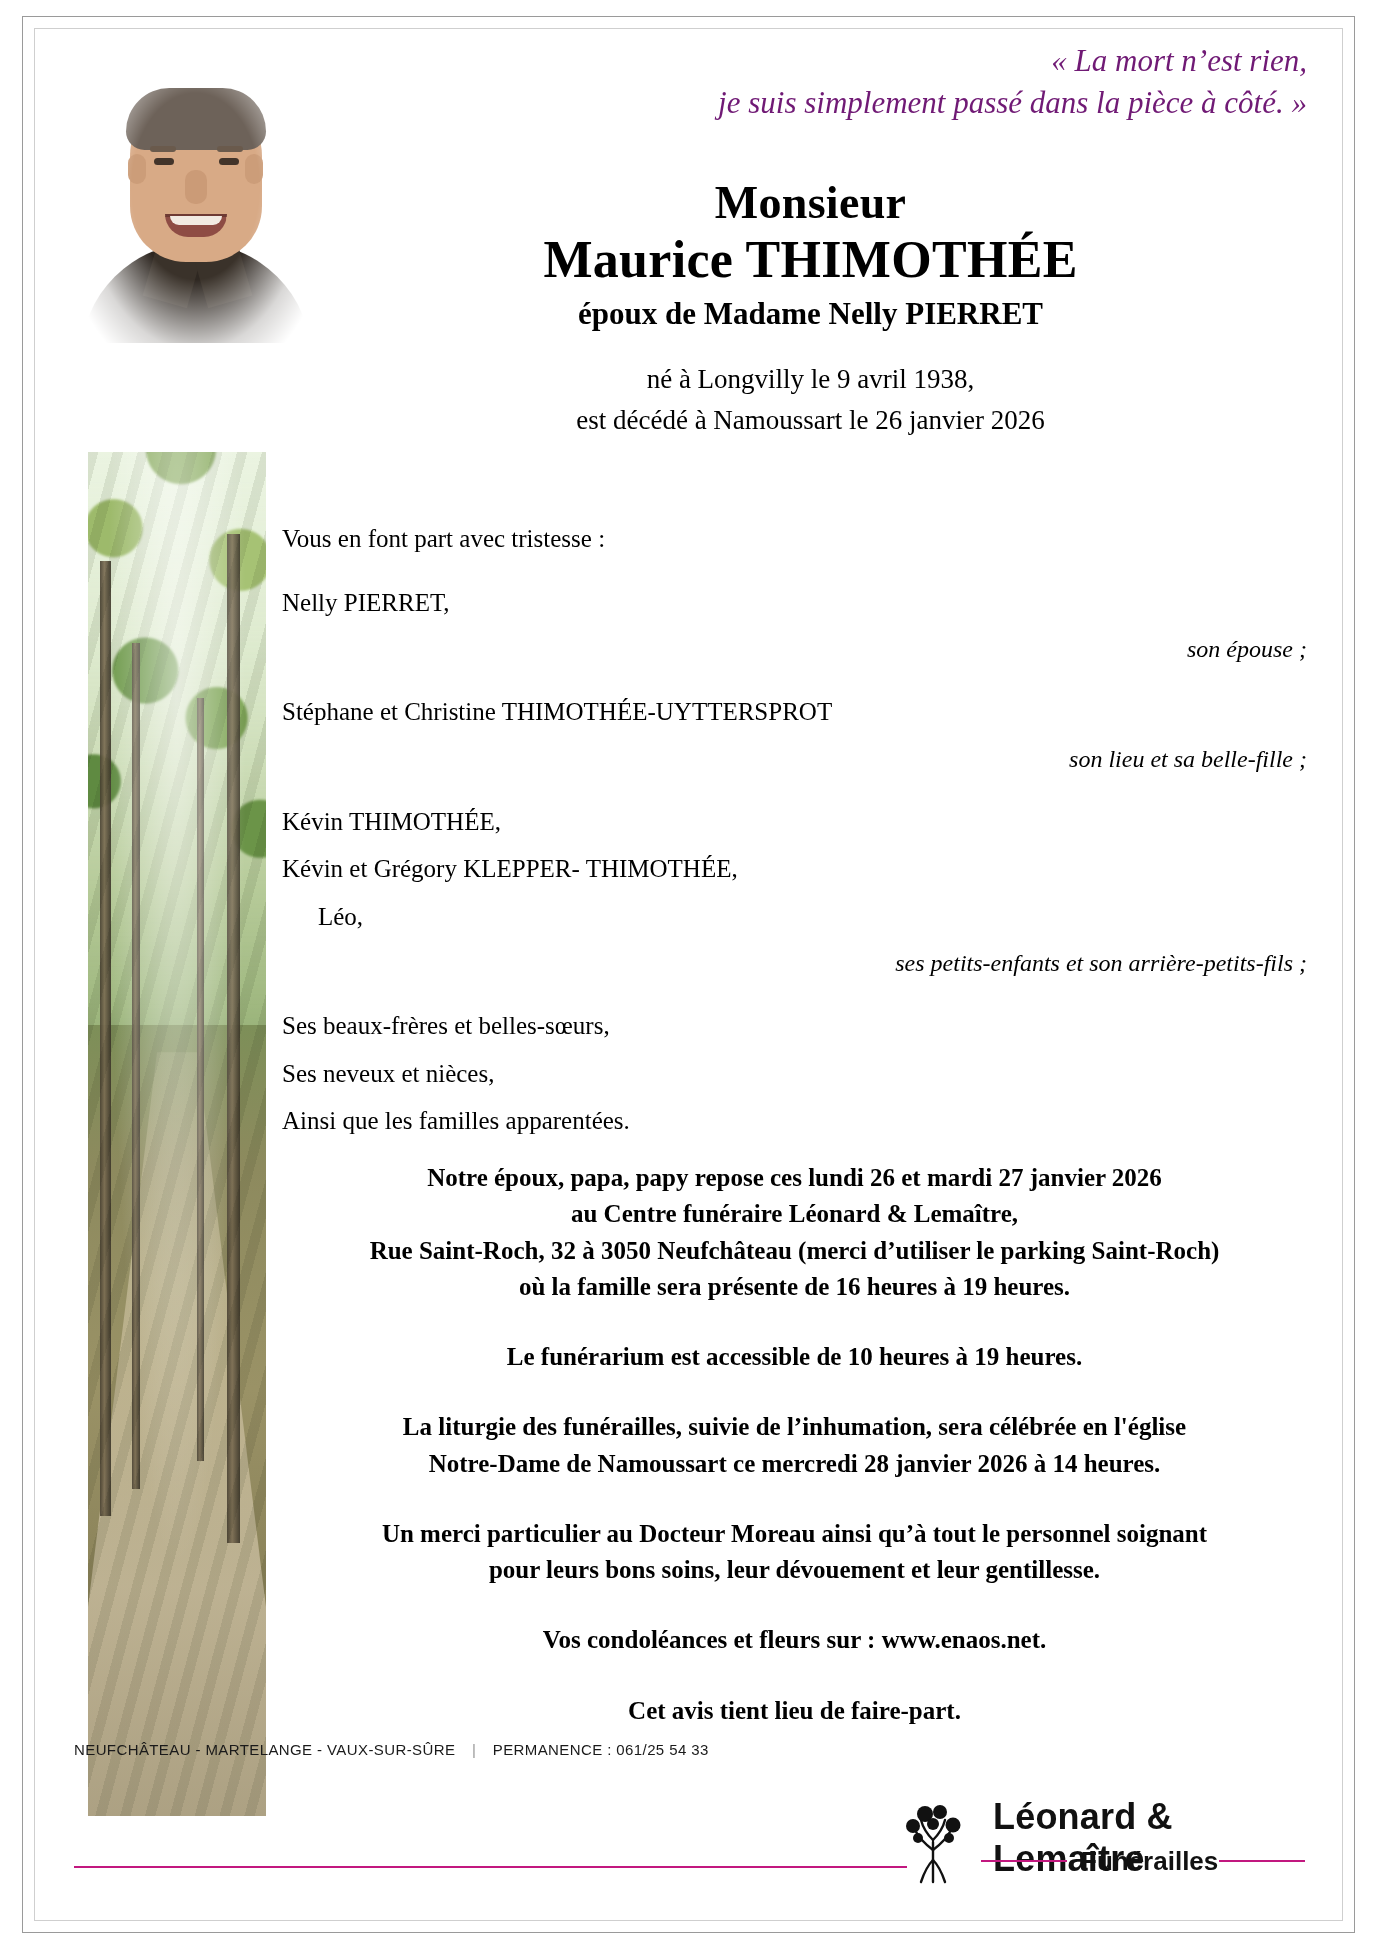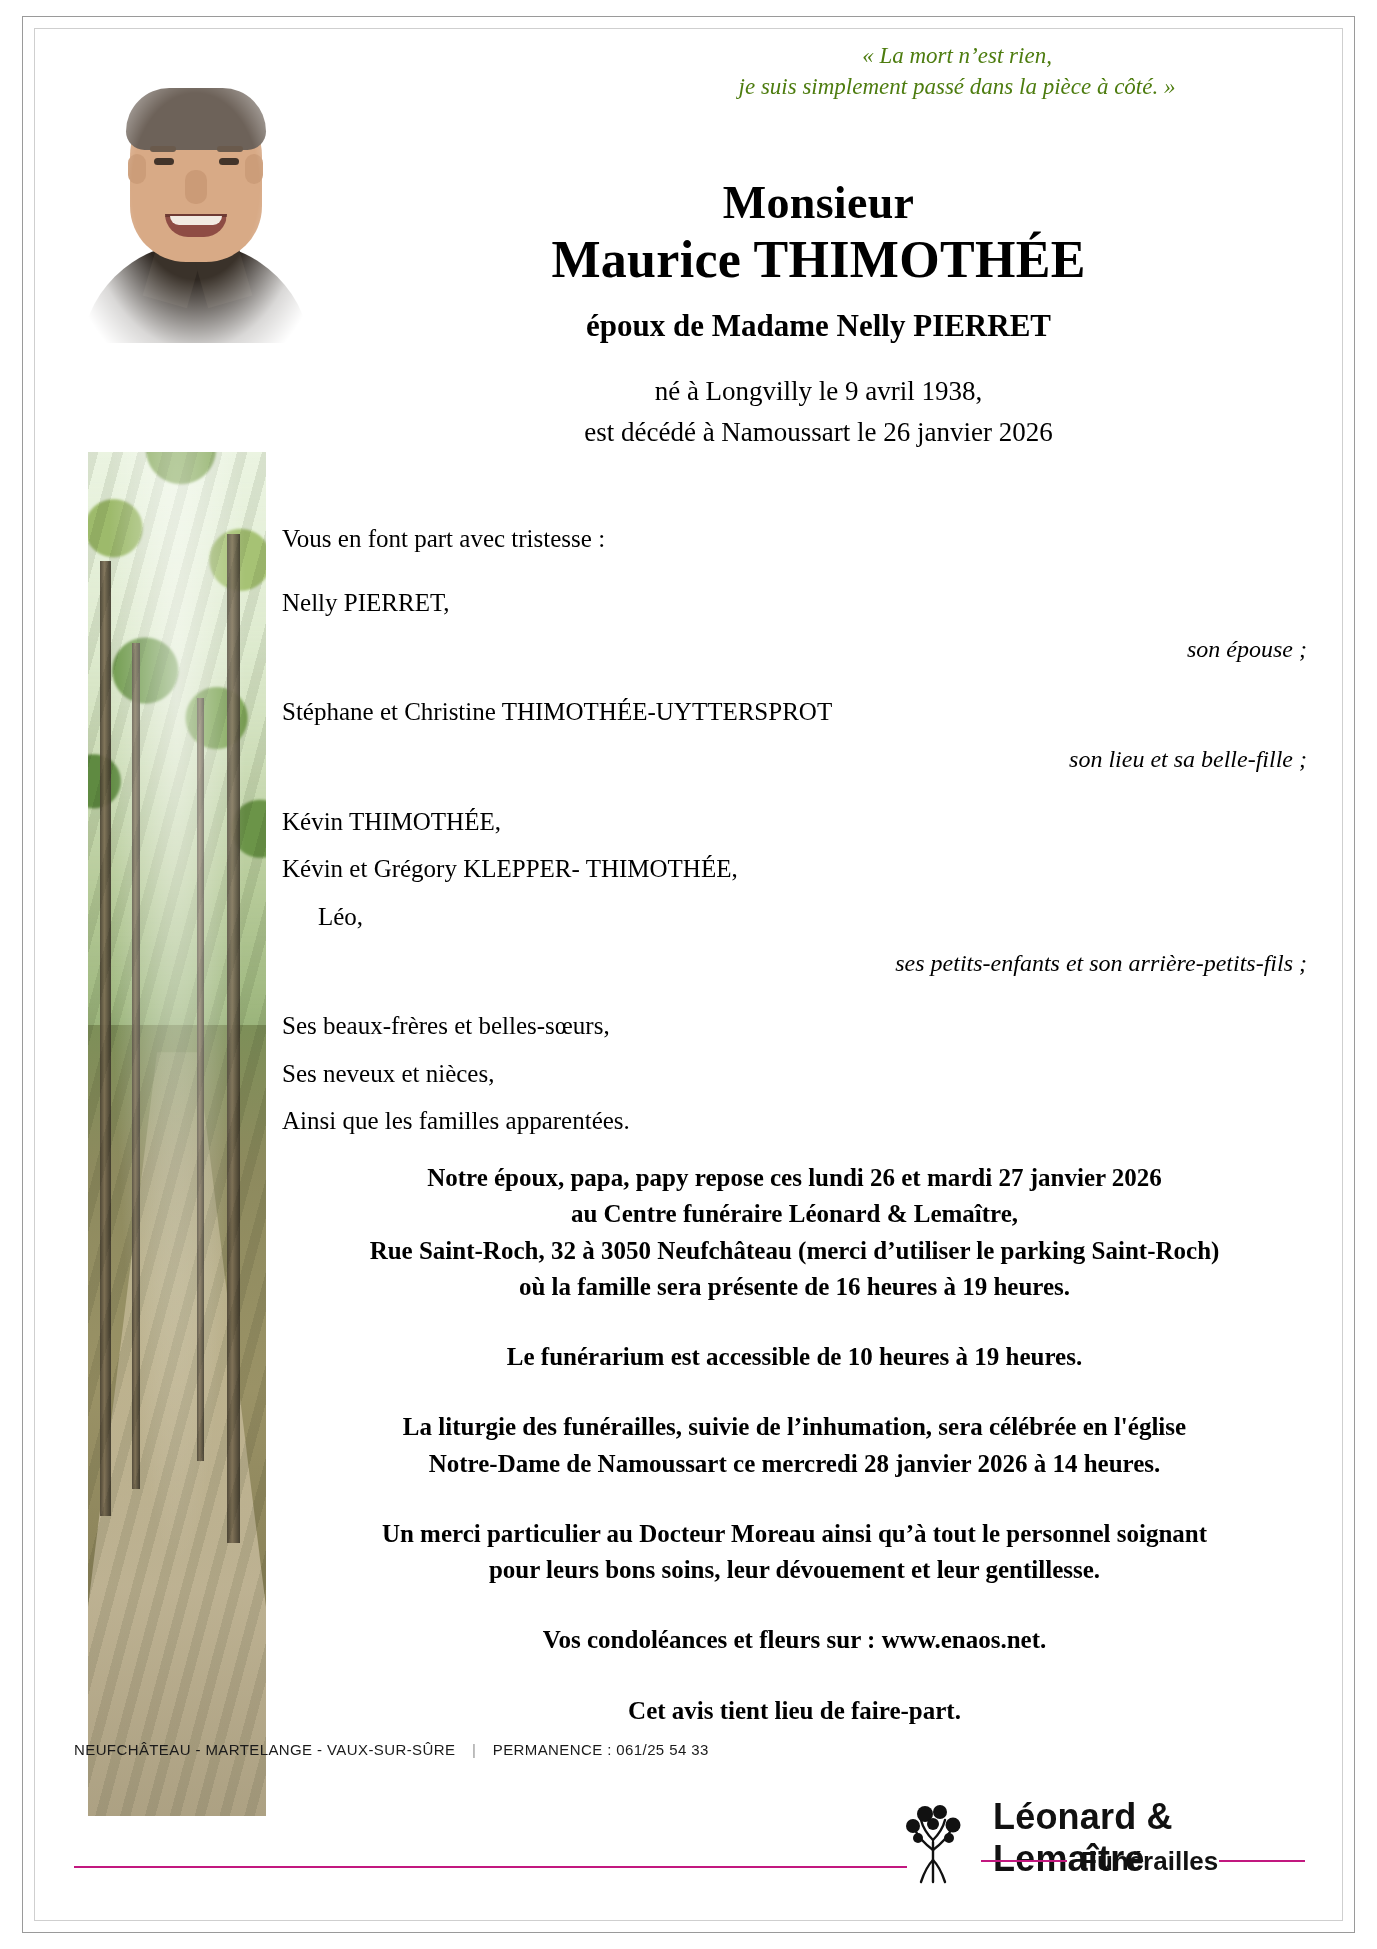--- a/index.html
+++ b/index.html
@@ -42,25 +42,25 @@
     border: 1px solid #cfcfcf;
     box-sizing: border-box;
   }
 
   
   .quote {
     position: absolute;
     right: 70px;
     top: 40px;
     width: 700px;
-    text-align: center;
+    text-align: right;
     font-style: italic;
-    font-size: 23px;
+    font-size: 31px;
     line-height: 1.35;
-    color: #4d7c0f;
+    color: #701a75;
   }
 
   
   .portrait {
     position: absolute;
     left: 88px;
     top: 58px;
     width: 215px;
     height: 285px;
     overflow: hidden;
@@ -245,42 +245,42 @@
     mix-blend-mode: multiply;
   }
   .forest .glow {
     position: absolute; inset: 0;
     background: radial-gradient(ellipse at 50% 18%, rgba(255,255,255,0.55), rgba(255,255,255,0) 55%);
   }
 
   
   .name-block {
     position: absolute;
-    left: 316px;
+    left: 308px;
     top: 176px;
     width: 1005px;
     text-align: center;
   }
   .title-monsieur {
     font-size: 46px;
     font-weight: bold;
     line-height: 1.18;
     letter-spacing: .3px;
   }
   .title-name {
     font-size: 52px;
     font-weight: bold;
     line-height: 1.16;
     letter-spacing: .3px;
   }
   .title-spouse {
     font-size: 31px;
     font-weight: bold;
     line-height: 1.5;
-    margin-top: 12px;
+    margin-top: 0;
   }
   .birth-death {
     margin-top: 22px;
     font-size: 27px;
     line-height: 1.5;
   }
 
   
   .family {
     position: absolute;

